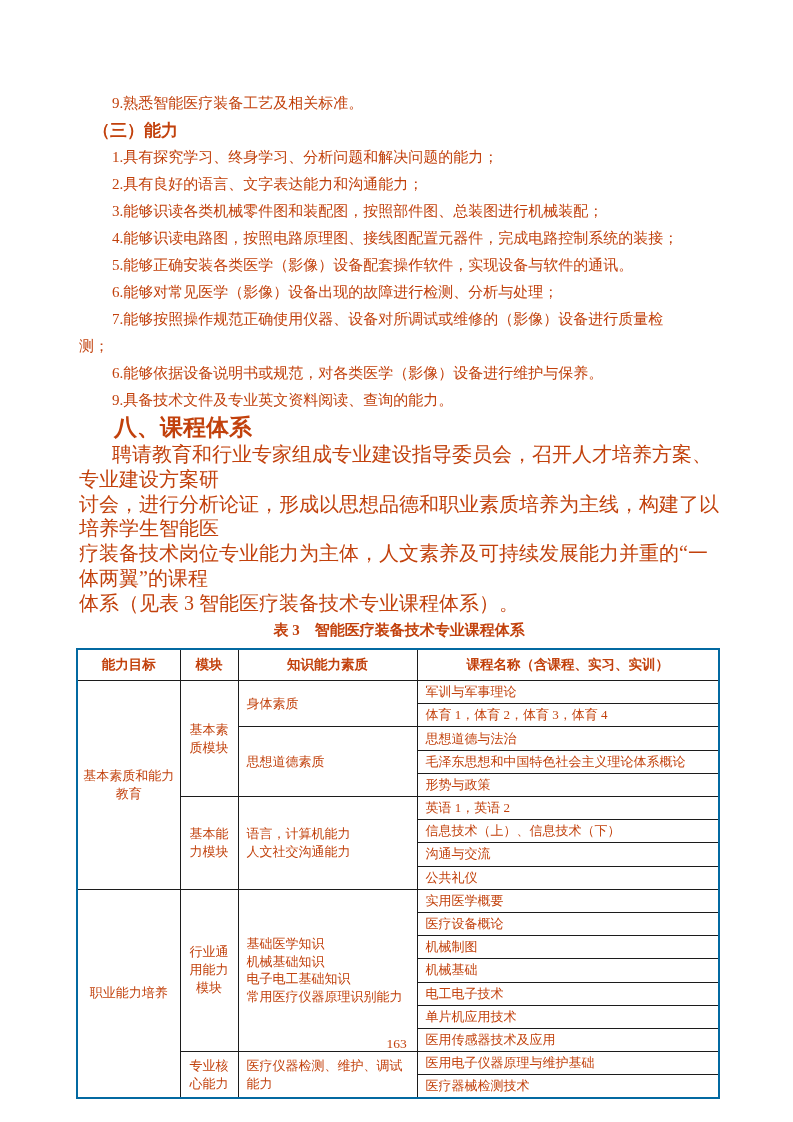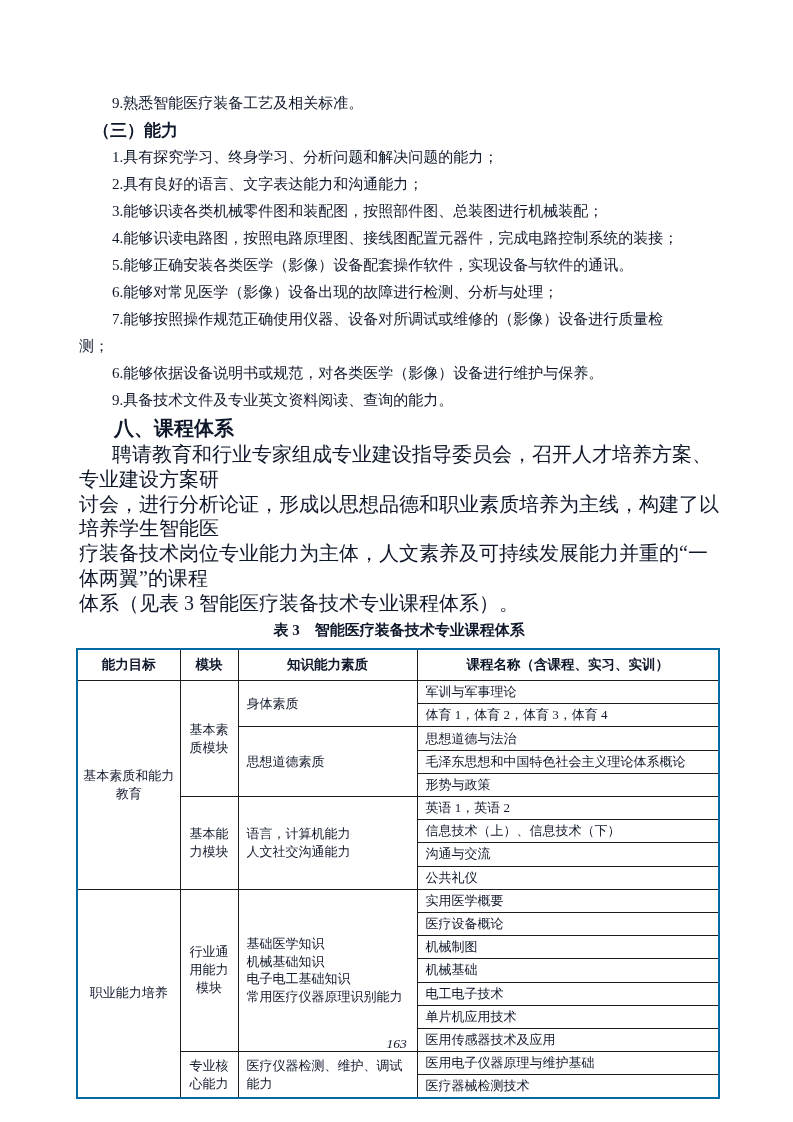--- a/index.html
+++ b/index.html
@@ -3,21 +3,21 @@
 <meta charset="utf-8">
 <style>
   * { margin: 0; padding: 0; box-sizing: border-box; }
   html, body { background: #ffffff; }
   .page {
     position: relative;
     width: 793px;
     height: 1122px;
     background: #ffffff;
     font-family: "Liberation Serif", "DejaVu Serif", serif;
-    color: #0f172a;
+    color: #c2410c;
     overflow: hidden;
   }
   .content {
     position: absolute;
     left: 79px;
     top: 90px;
     width: 640px;
   }
   .t-item {
     font-size: 15px;
@@ -25,21 +25,21 @@
     text-indent: 33px;
     white-space: pre-line;
   }
   .h3-heading {
     font-size: 17px;
     line-height: 27px;
     text-indent: 14px;
     font-weight: 700;
   }
   .h2-heading {
-    font-size: 20px;
+    font-size: 23px;
     line-height: 28px;
     text-indent: 35px;
     font-weight: 700;
   }
   .para {
     font-size: 20px;
     line-height: 24.8px;
     text-indent: 33px;
     white-space: pre-line;
   }
@@ -91,21 +91,20 @@
     padding: 0 6px 0 8px;
     height: 23.2px;
   }
   .page-num {
     position: absolute;
     top: 1036px;
     left: 0;
     width: 100%;
     text-align: center;
     font-size: 13.5px;
-    font-style: italic;
   }
 </style>
 </head>
 <body>
 
 <div class="page">
   <div class="content">
 
     <p class="t-item">9.熟悉智能医疗装备工艺及相关标准。</p>
 

